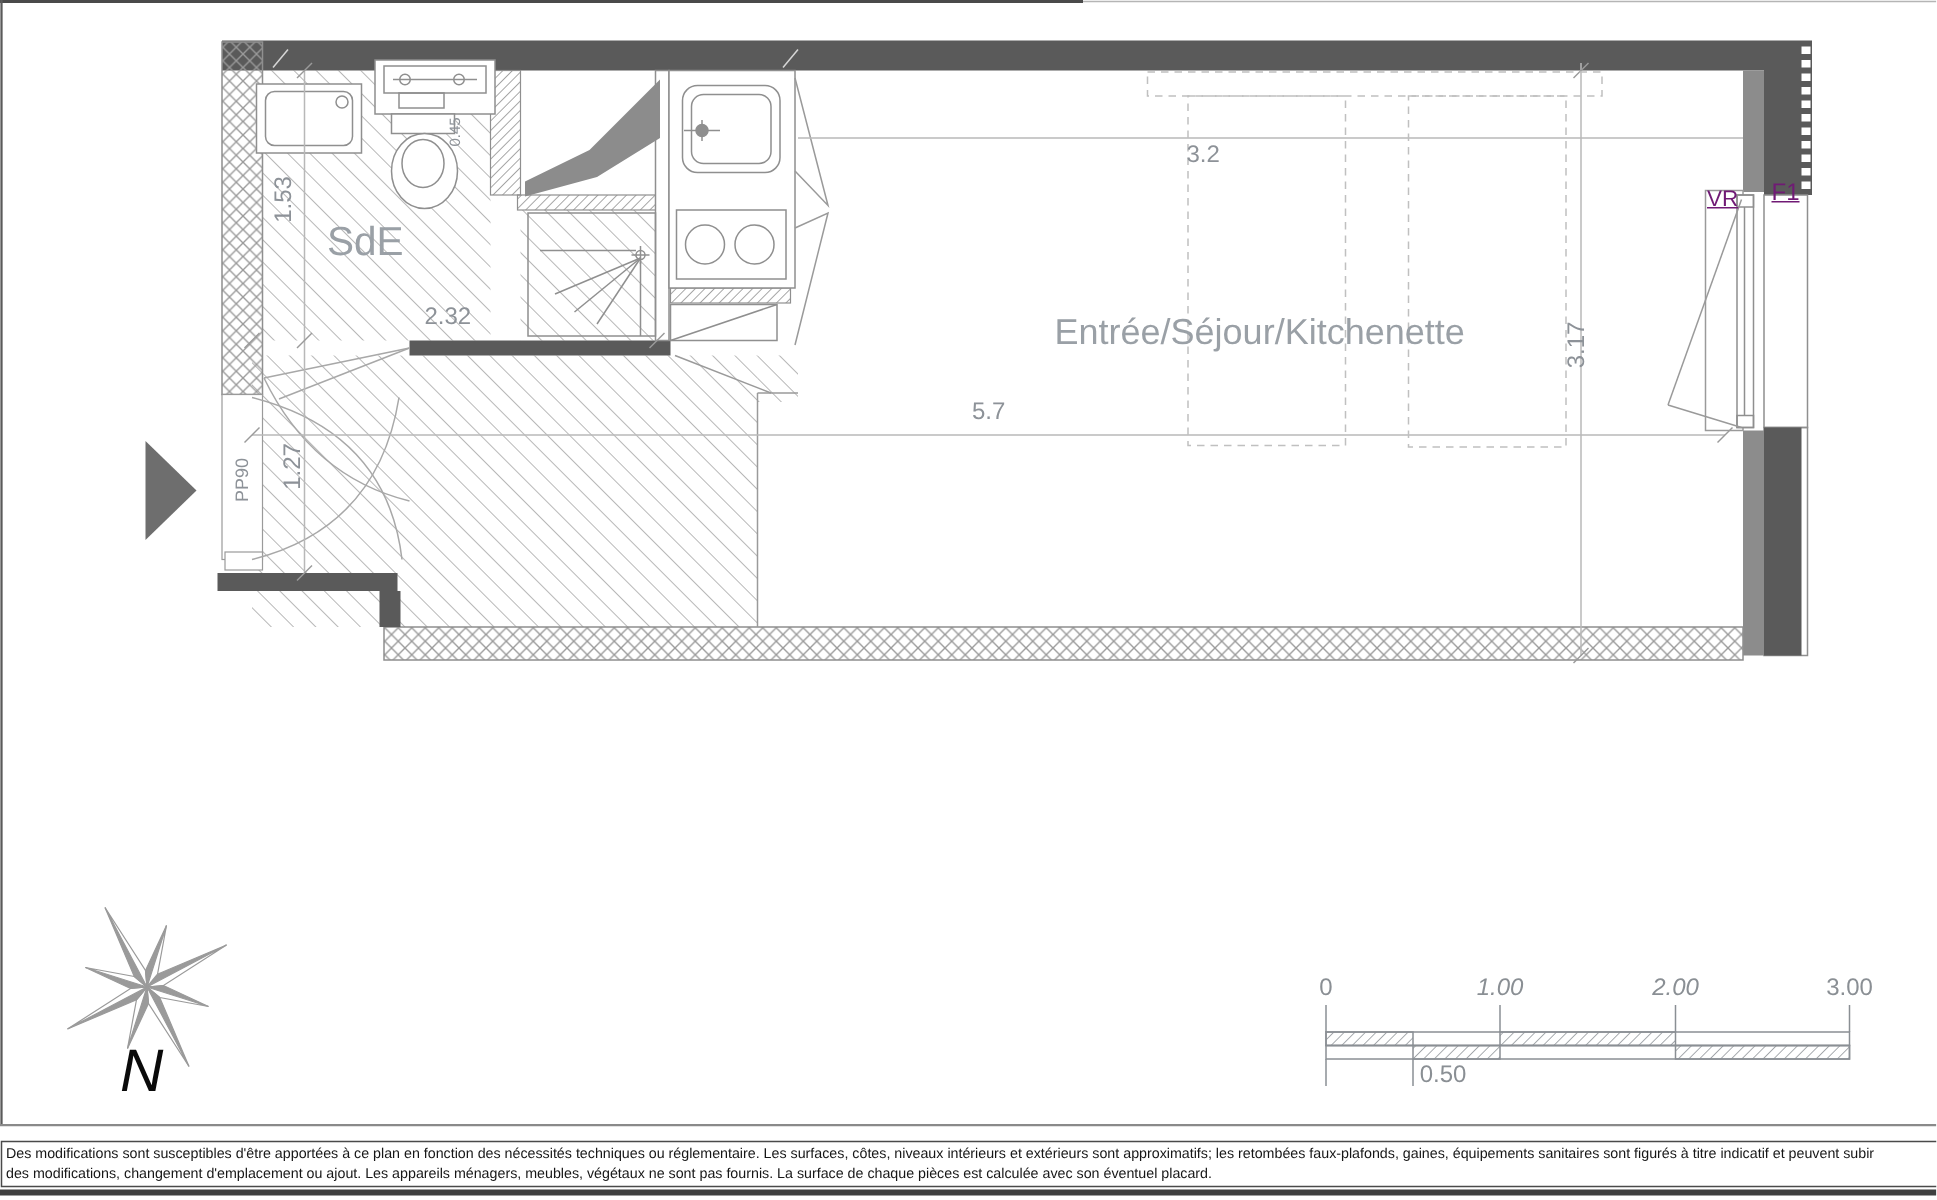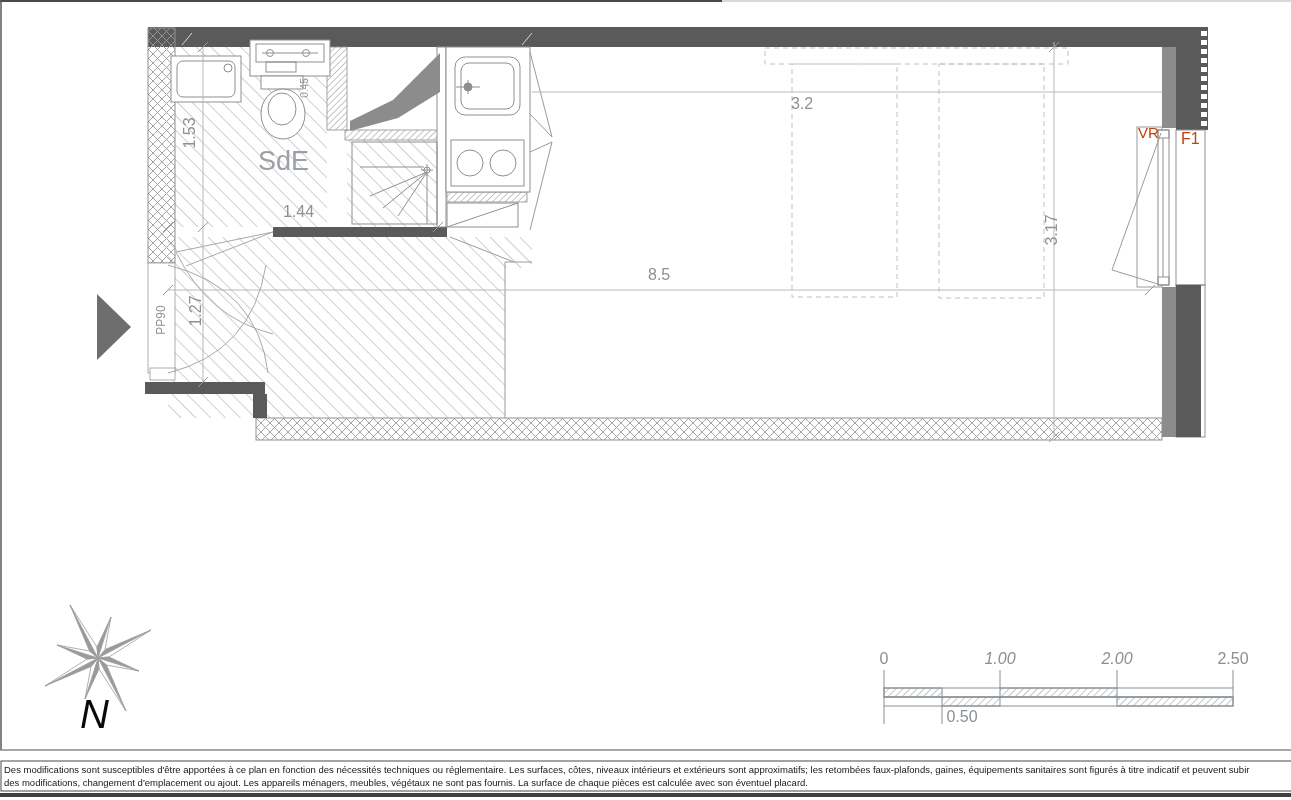--- a/index.html
+++ b/index.html
@@ -3,22 +3,22 @@
 <meta charset="utf-8">
 <style>
   html,body{margin:0;padding:0;background:#ffffff;}
   #sheet{position:relative;width:1291px;height:800px;background:#ffffff;overflow:hidden;
          font-family:"Liberation Sans",sans-serif;}
   svg{position:absolute;left:0;top:0;}
   .t{position:absolute;white-space:nowrap;font-family:"Liberation Sans",sans-serif;}
   .dim{font-size:16px;color:#8d9298;}
   .rot{transform:translate(-50%,-50%) rotate(-90deg);}
   .ctr{transform:translateX(-50%);}
-  .room{color:#9aa0a6;margin-left:40px;}
-  .blk{color:#c2410c;}
+  .room{color:#9aa0a6;}
+  .blk{color:#701a75;text-decoration:underline;}
   .scl{font-size:16px;color:#8a8f94;}
   .disc{font-size:9.5px;color:#161616;width:1287px;overflow:hidden;line-height:11px;}
 </style>
 </head>
 <body>
 
 <div id="sheet">
 
 <svg width="1291" height="800" viewBox="0 0 1291 800">
   <defs>
@@ -209,37 +209,38 @@
     <line x1="0" y1="1" x2="722" y2="1" stroke="#4a4a4a" stroke-width="2"></line>
     <line x1="722" y1="1" x2="1291" y2="1" stroke="#b5b5b5" stroke-width="1"></line>
     <line x1="1" y1="0" x2="1" y2="750" stroke="#5a5a5a" stroke-width="1.5"></line>
     <line x1="0" y1="750" x2="1291" y2="750" stroke="#8a8a8a" stroke-width="1.5"></line>
     <rect x="1" y="761" width="1292" height="30" fill="#ffffff" stroke="#4a4a4a" stroke-width="1"></rect>
     <rect x="0" y="793" width="1291" height="4" fill="#3f3f3f"></rect>
   </g>
 </svg>
 
 <span class="t room" style="left:218px;top:146px;font-size:27px;">SdE</span>
+<span class="t room" style="left:703px;top:208px;font-size:24px;">Entrée/Séjour/Kitchenette</span>
 
 <span class="t dim rot" style="left:190px;top:133px;">1.53</span>
-<span class="t dim" style="left:283px;top:203px;">1.44</span>
+<span class="t dim" style="left:283px;top:203px;">2.32</span>
 <span class="t dim rot" style="left:304px;top:88px;font-size:10px;">0.45</span>
 <span class="t dim rot" style="left:196px;top:311px;">1.27</span>
 <span class="t dim rot" style="left:161px;top:320px;font-size:12px;">PP90</span>
 <span class="t dim" style="left:791px;top:95px;">3.2</span>
-<span class="t dim" style="left:648px;top:266px;">8.5</span>
+<span class="t dim" style="left:648px;top:266px;">5.7</span>
 <span class="t dim rot" style="left:1052px;top:230px;">3.17</span>
 
 <span class="t blk" style="left:1138px;top:124px;font-size:15px;">VR</span>
-<span class="t blk" style="left:1181px;top:130px;font-size:16px;">F1</span>
+<span class="t blk" style="left:1181px;top:120px;font-size:16px;">F1</span>
 
 <span class="t" style="left:80px;top:692px;font-size:40px;font-style:italic;color:#0a0a0a;">N</span>
 
 <span class="t scl ctr" style="left:884px;top:650px;">0</span>
 <span class="t scl ctr" style="left:1000px;top:650px;font-style:italic;">1.00</span>
 <span class="t scl ctr" style="left:1117px;top:650px;font-style:italic;">2.00</span>
-<span class="t scl ctr" style="left:1233px;top:650px;">2.50</span>
+<span class="t scl ctr" style="left:1233px;top:650px;">3.00</span>
 <span class="t scl ctr" style="left:962px;top:708px;">0.50</span>
 
 <span class="t disc" style="left:4px;top:777px;">des modifications, changement d'emplacement ou ajout. Les appareils ménagers, meubles, végétaux ne sont pas fournis. La surface de chaque pièces est calculée avec son éventuel placard.</span>
 <span class="t disc" style="left:4px;top:764px;">Des modifications sont susceptibles d'être apportées à ce plan en fonction des nécessités techniques ou réglementaire. Les surfaces, côtes, niveaux intérieurs et extérieurs sont approximatifs; les retombées faux-plafonds, gaines, équipements sanitaires sont figurés à titre indicatif et peuvent subir</span>
 
 </div>
 
 </body></html>

